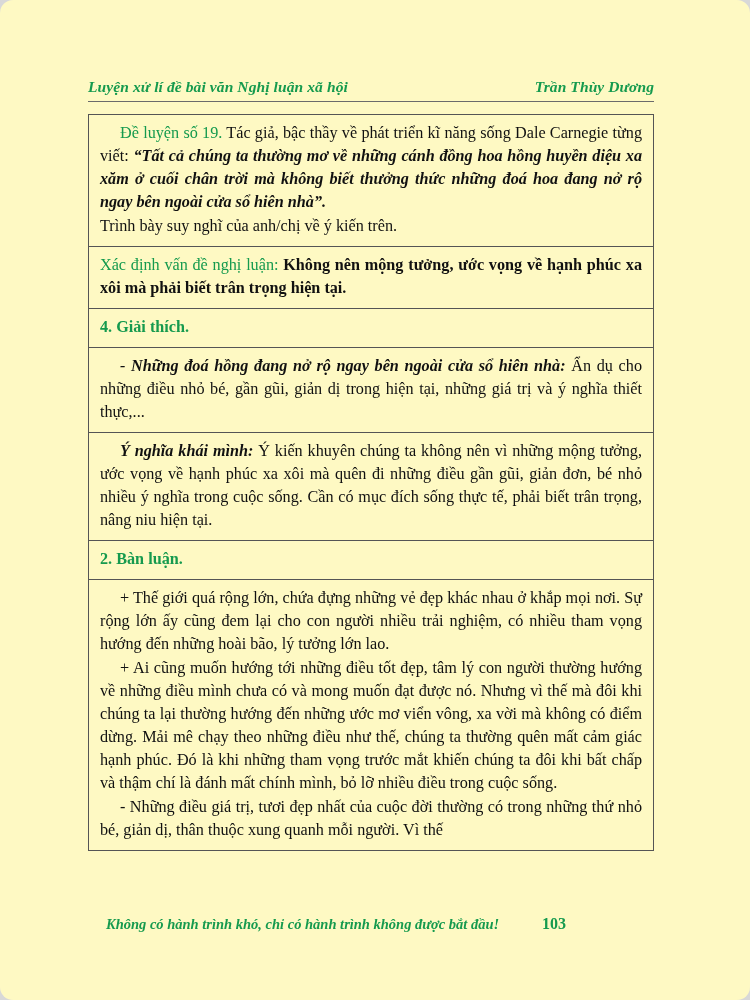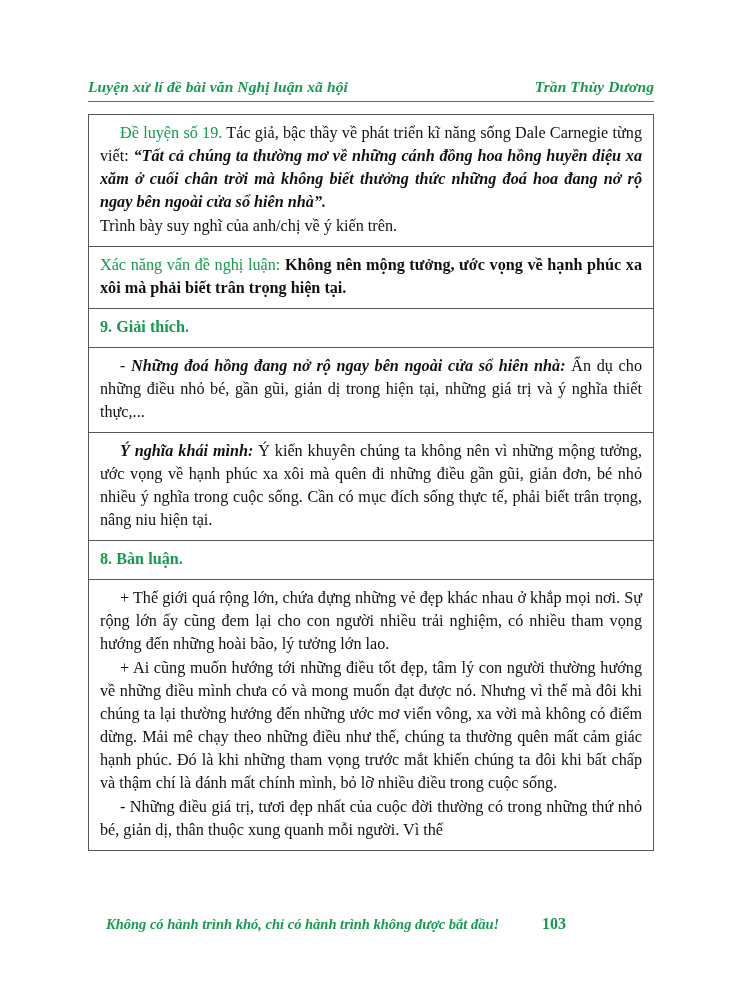--- a/index.html
+++ b/index.html
@@ -9,23 +9,24 @@
   }
   body {
     width: 750px;
     height: 1000px;
     font-family: "Liberation Serif", serif;
   }
   .page {
     position: relative;
     width: 750px;
     height: 1000px;
-    background: #ffffff;
+    background: #fef9c3;
     box-sizing: border-box;
     overflow: hidden;
+    border-radius: 13px;
   }
   .page-inner {
     position: absolute;
     left: 88px;
     top: 78px;
     width: 566px;
   }
   .header {
     display: flex;
     justify-content: space-between;
@@ -102,42 +103,42 @@
 
       <div class="blk">
         <p class="indent">
           <span class="green-b">Đề luyện số 19.</span><span> Tác giả, bậc thầy về phát triển kĩ năng sống Dale Carnegie từng viết: </span><span class="bi">“Tất cả chúng ta thường mơ về những cánh đồng hoa hồng huyền diệu xa xăm ở cuối chân trời mà không biết thưởng thức những đoá hoa đang nở rộ ngay bên ngoài cửa sổ hiên nhà”.</span>
         </p>
         <p class="center">Trình bày suy nghĩ của anh/chị về ý kiến trên.</p>
       </div>
 
       <div class="blk">
         <p>
-          <span class="green-b">Xác năng vấn đề nghị luận:</span><span class="b"> Không nên mộng tưởng, ước vọng về hạnh phúc xa xôi mà phải biết trân trọng hiện tại.</span>
+          <span class="green-b">Xác định vấn đề nghị luận:</span><span class="b"> Không nên mộng tưởng, ước vọng về hạnh phúc xa xôi mà phải biết trân trọng hiện tại.</span>
         </p>
       </div>
 
       <div class="blk">
-        <p class="heading-green">9. Giải thích.</p>
+        <p class="heading-green">4. Giải thích.</p>
       </div>
 
       <div class="blk">
         <p class="indent">
           <span class="bi">- Những đoá hồng đang nở rộ ngay bên ngoài cửa sổ hiên nhà:</span><span> Ẩn dụ cho những điều nhỏ bé, gần gũi, giản dị trong hiện tại, những giá trị và ý nghĩa thiết thực,...</span>
         </p>
       </div>
 
       <div class="blk">
         <p class="indent">
           <span class="bi">Ý nghĩa khái mình:</span><span> Ý kiến khuyên chúng ta không nên vì những mộng tưởng, ước vọng về hạnh phúc xa xôi mà quên đi những điều gần gũi, giản đơn, bé nhỏ nhiều ý nghĩa trong cuộc sống. Cần có mục đích sống thực tế, phải biết trân trọng, nâng niu hiện tại.</span>
         </p>
       </div>
 
       <div class="blk">
-        <p class="heading-green">8. Bàn luận.</p>
+        <p class="heading-green">2. Bàn luận.</p>
       </div>
 
       <div class="blk">
         <p class="indent">+ Thế giới quá rộng lớn, chứa đựng những vẻ đẹp khác nhau ở khắp mọi nơi. Sự rộng lớn ấy cũng đem lại cho con người nhiều trải nghiệm, có nhiều tham vọng hướng đến những hoài bão, lý tưởng lớn lao.</p>
         <p class="indent">+ Ai cũng muốn hướng tới những điều tốt đẹp, tâm lý con người thường hướng về những điều mình chưa có và mong muốn đạt được nó. Nhưng vì thế mà đôi khi chúng ta lại thường hướng đến những ước mơ viển vông, xa vời mà không có điểm dừng. Mải mê chạy theo những điều như thế, chúng ta thường quên mất cảm giác hạnh phúc. Đó là khi những tham vọng trước mắt khiến chúng ta đôi khi bất chấp và thậm chí là đánh mất chính mình, bỏ lỡ nhiều điều trong cuộc sống.</p>
         <p class="indent">- Những điều giá trị, tươi đẹp nhất của cuộc đời thường có trong những thứ nhỏ bé, giản dị, thân thuộc xung quanh mỗi người. Vì thế</p>
       </div>
 
     </div>
   </div>

